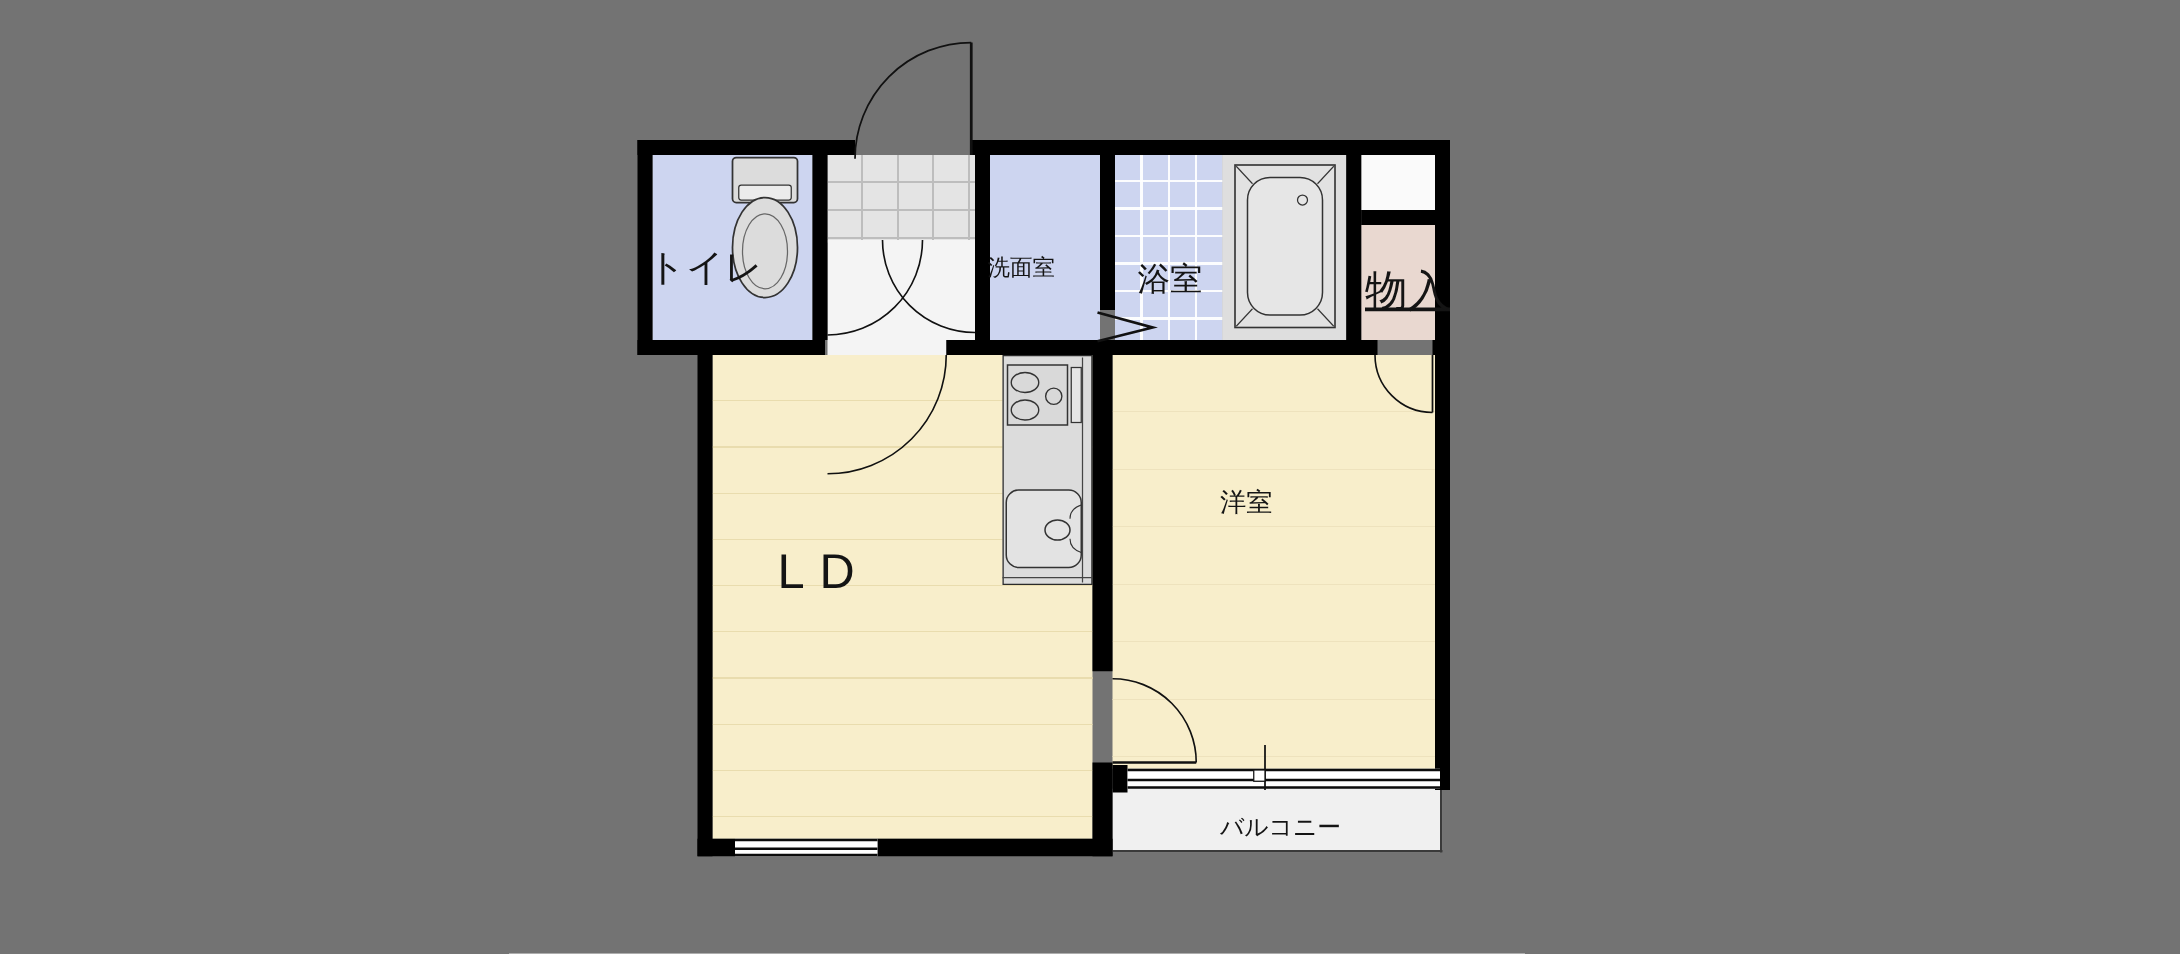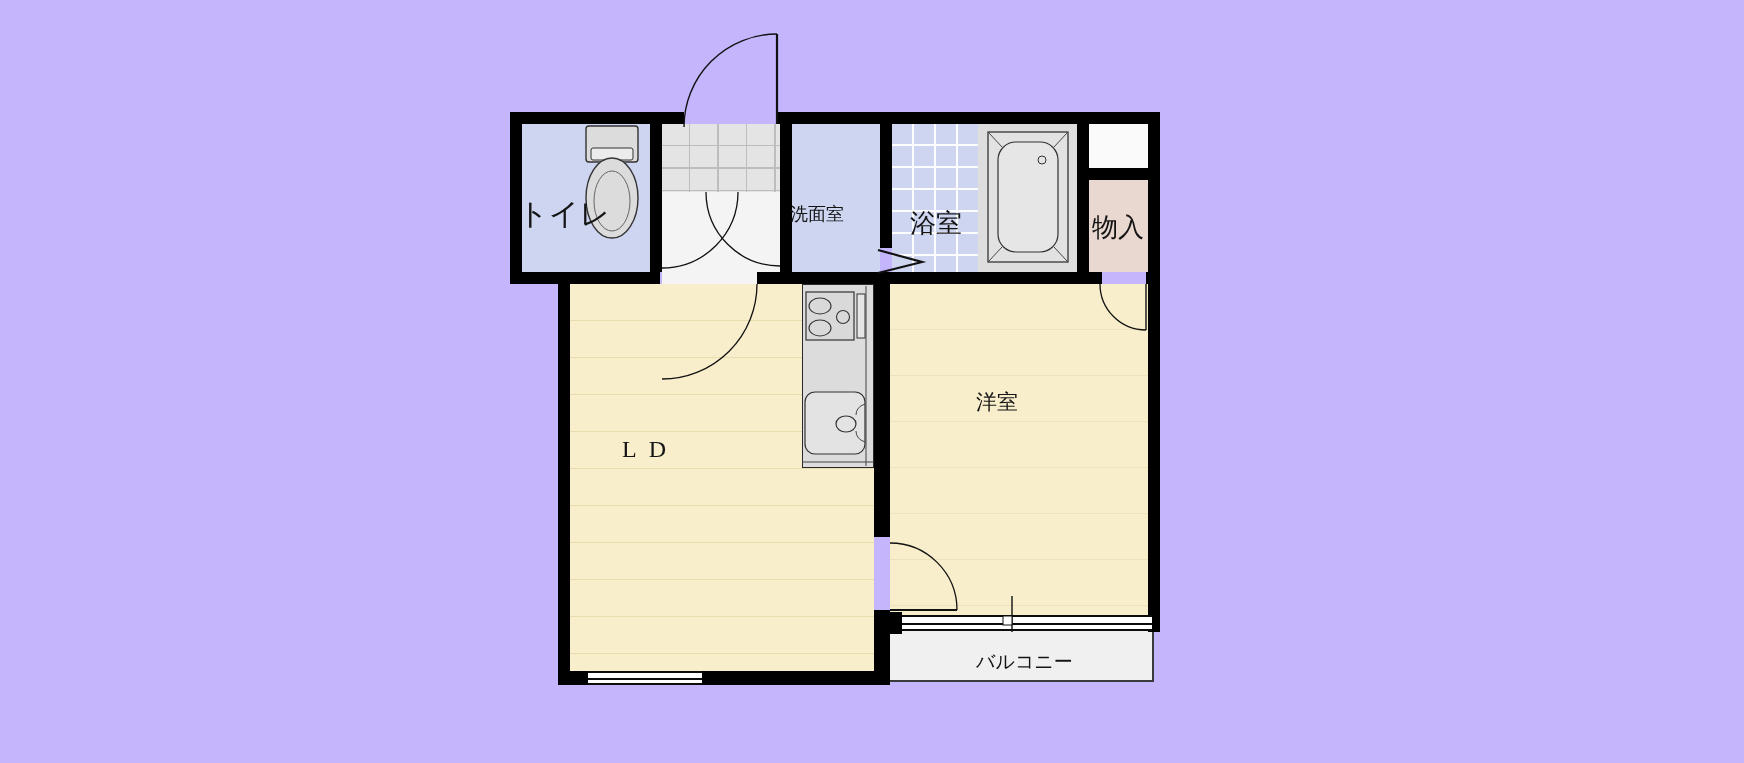--- a/index.html
+++ b/index.html
@@ -1,17 +1,17 @@
 <!DOCTYPE html>
 <html><head>
 <meta charset="utf-8">
 <style>
   html,body{margin:0;padding:0;background:#ffffff;}
   #stage{
-    position:relative;width:1744px;height:763px;background:#c4b5fd;overflow:hidden;
+    position:relative;width:1744px;height:763px;background:#737373;overflow:hidden;
     font-family:"Liberation Sans","DejaVu Sans",sans-serif;color:#111;
   }
   .wall{position:absolute;background:#000;}
   .floor{position:absolute;}
   .label{position:absolute;white-space:nowrap;color:#141414;}
   
   #floor-ld{
     background-image:repeating-linear-gradient(to bottom,transparent 0,transparent 36px,#e9dcae 36px,#e9dcae 37px);
   }
   #floor-western{
@@ -152,18 +152,18 @@
 
     <g fill="none" stroke="#111">
       <line x1="1012" y1="596" x2="1012" y2="632" stroke-width="1.4"></line>
       <rect x="1003" y="616" width="9" height="9" fill="#ffffff" stroke-width="1"></rect>
     </g>
   </svg>
 
   <div class="label" style="left:518px;top:194px;font-size:30px;">トイレ</div>
   <div class="label" style="left:790px;top:202px;font-size:18px;">洗面室</div>
   <div class="label" style="left:910px;top:206px;font-size:26px;">浴室</div>
-  <div class="label" style="left:1092px;top:210px;font-size:26px;">物入</div>
-  <div class="label" style="left:622px;top:436px;font-size:24px;letter-spacing:12px;font-family:Liberation Serif, serif;">LD</div>
+  <div class="label" style="left:1092px;top:210px;font-size:34px;text-decoration:underline;">物入</div>
+  <div class="label" style="left:622px;top:436px;font-size:39px;letter-spacing:12px;">LD</div>
   <div class="label" style="left:976px;top:388px;font-size:21px;">洋室</div>
   <div class="label" style="left:976px;top:649px;font-size:19px;">バルコニー</div>
 
 </div>
 
 </body></html>

